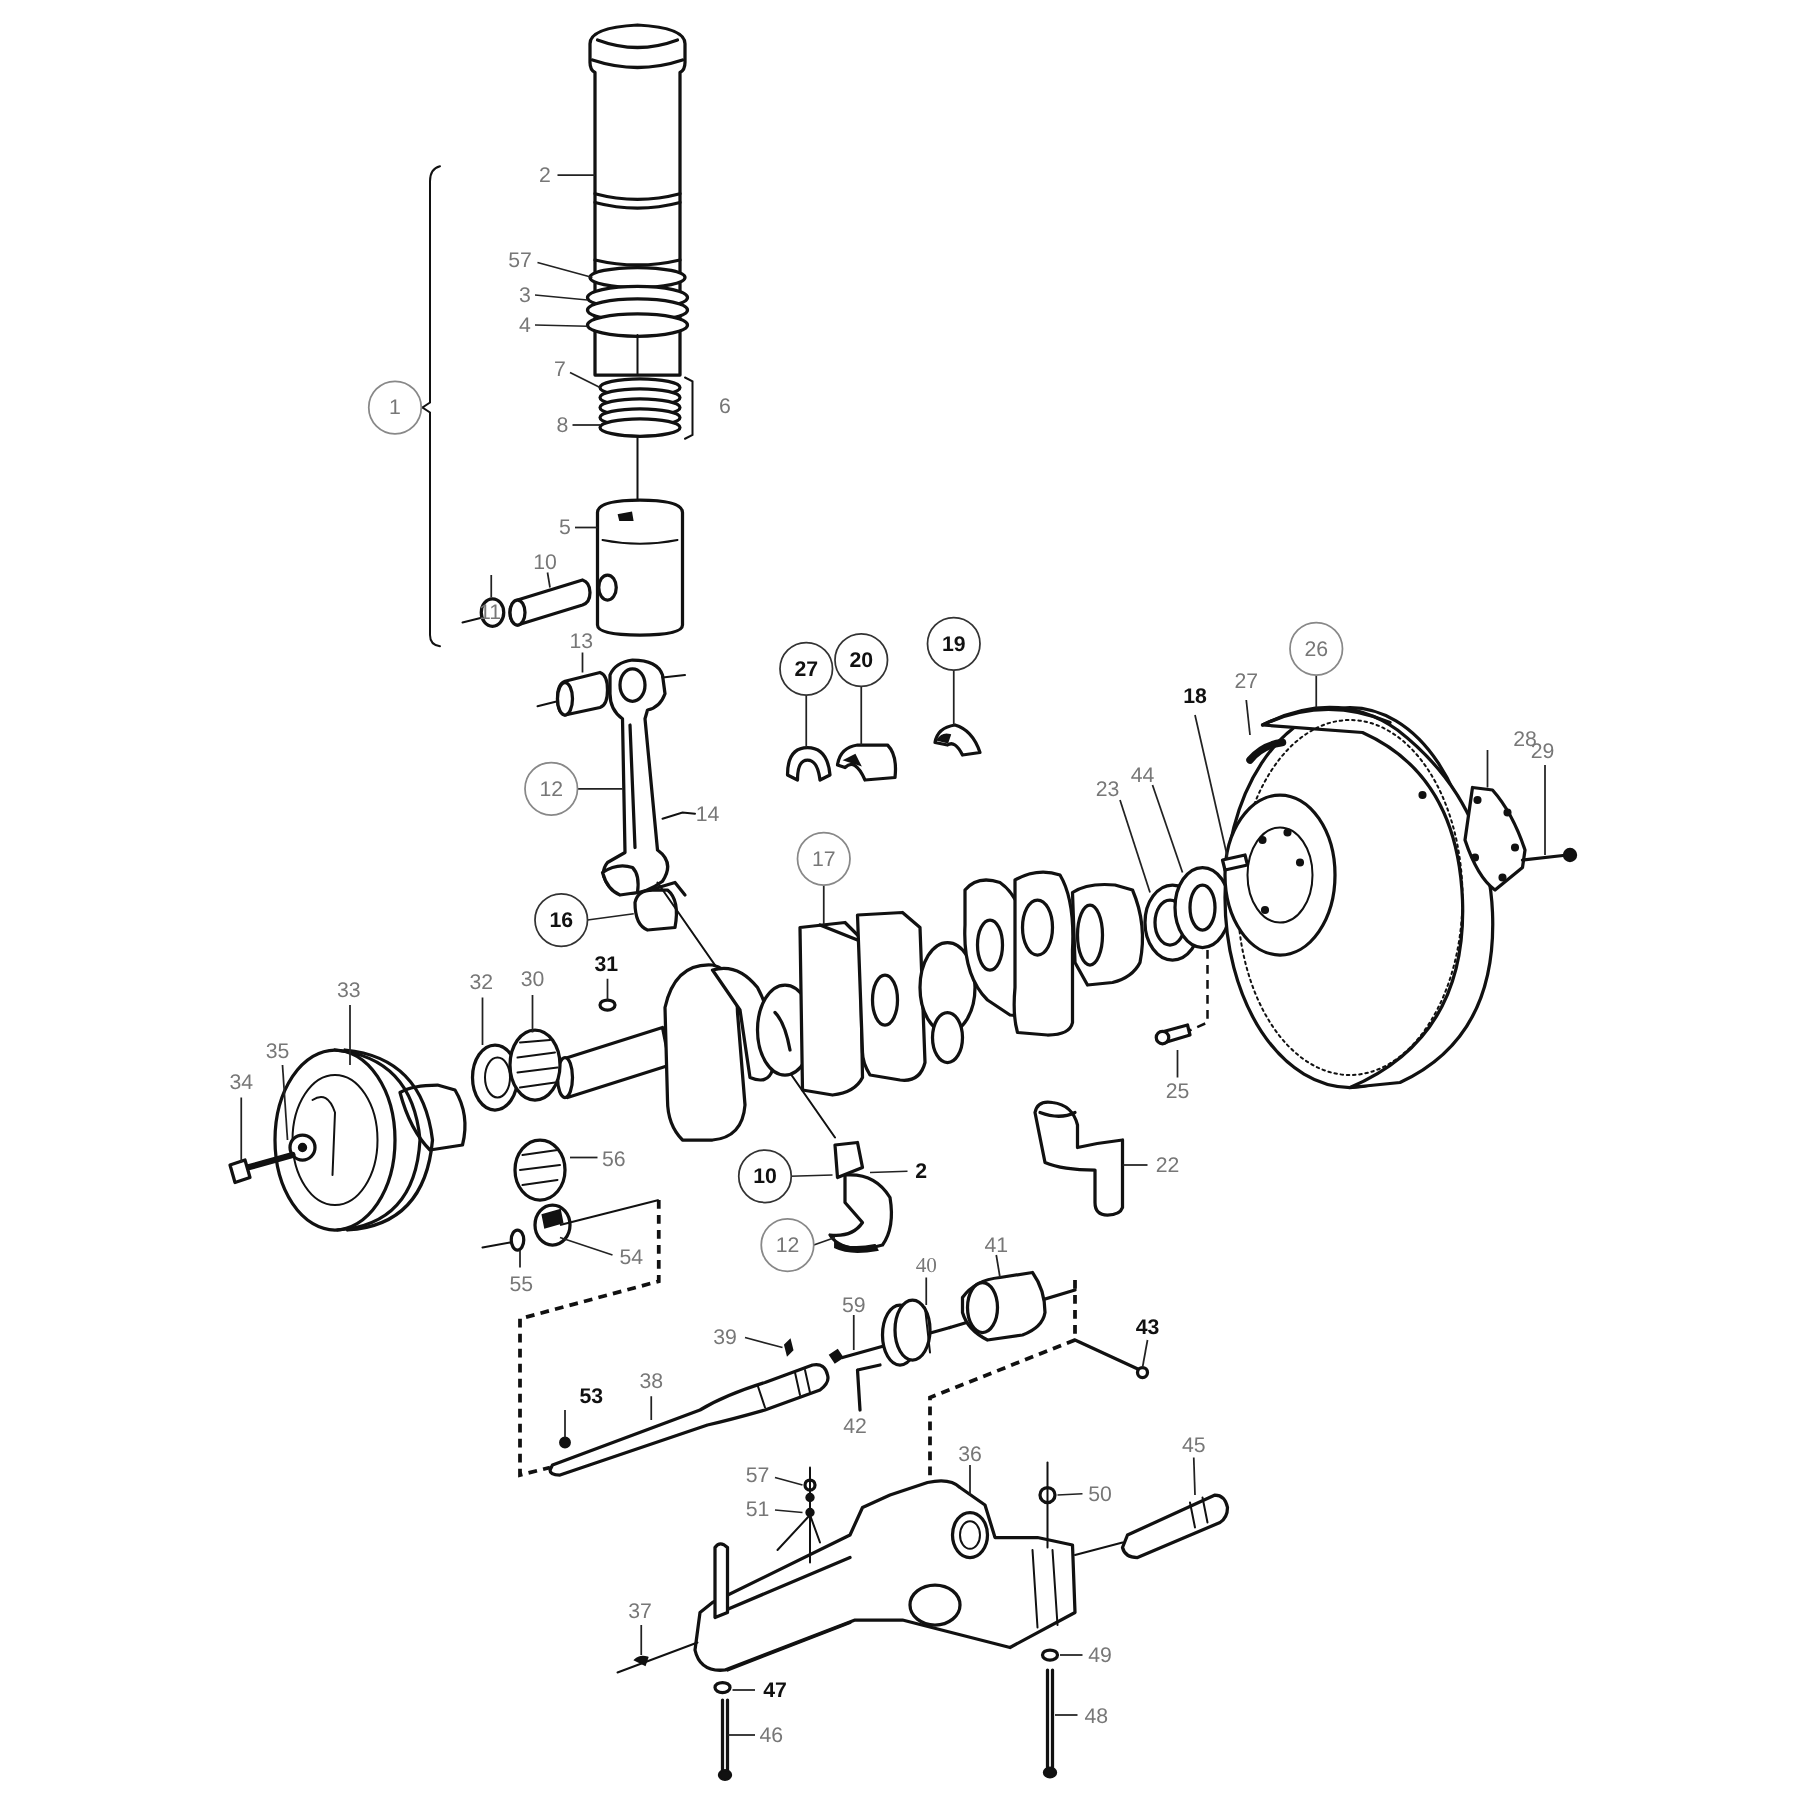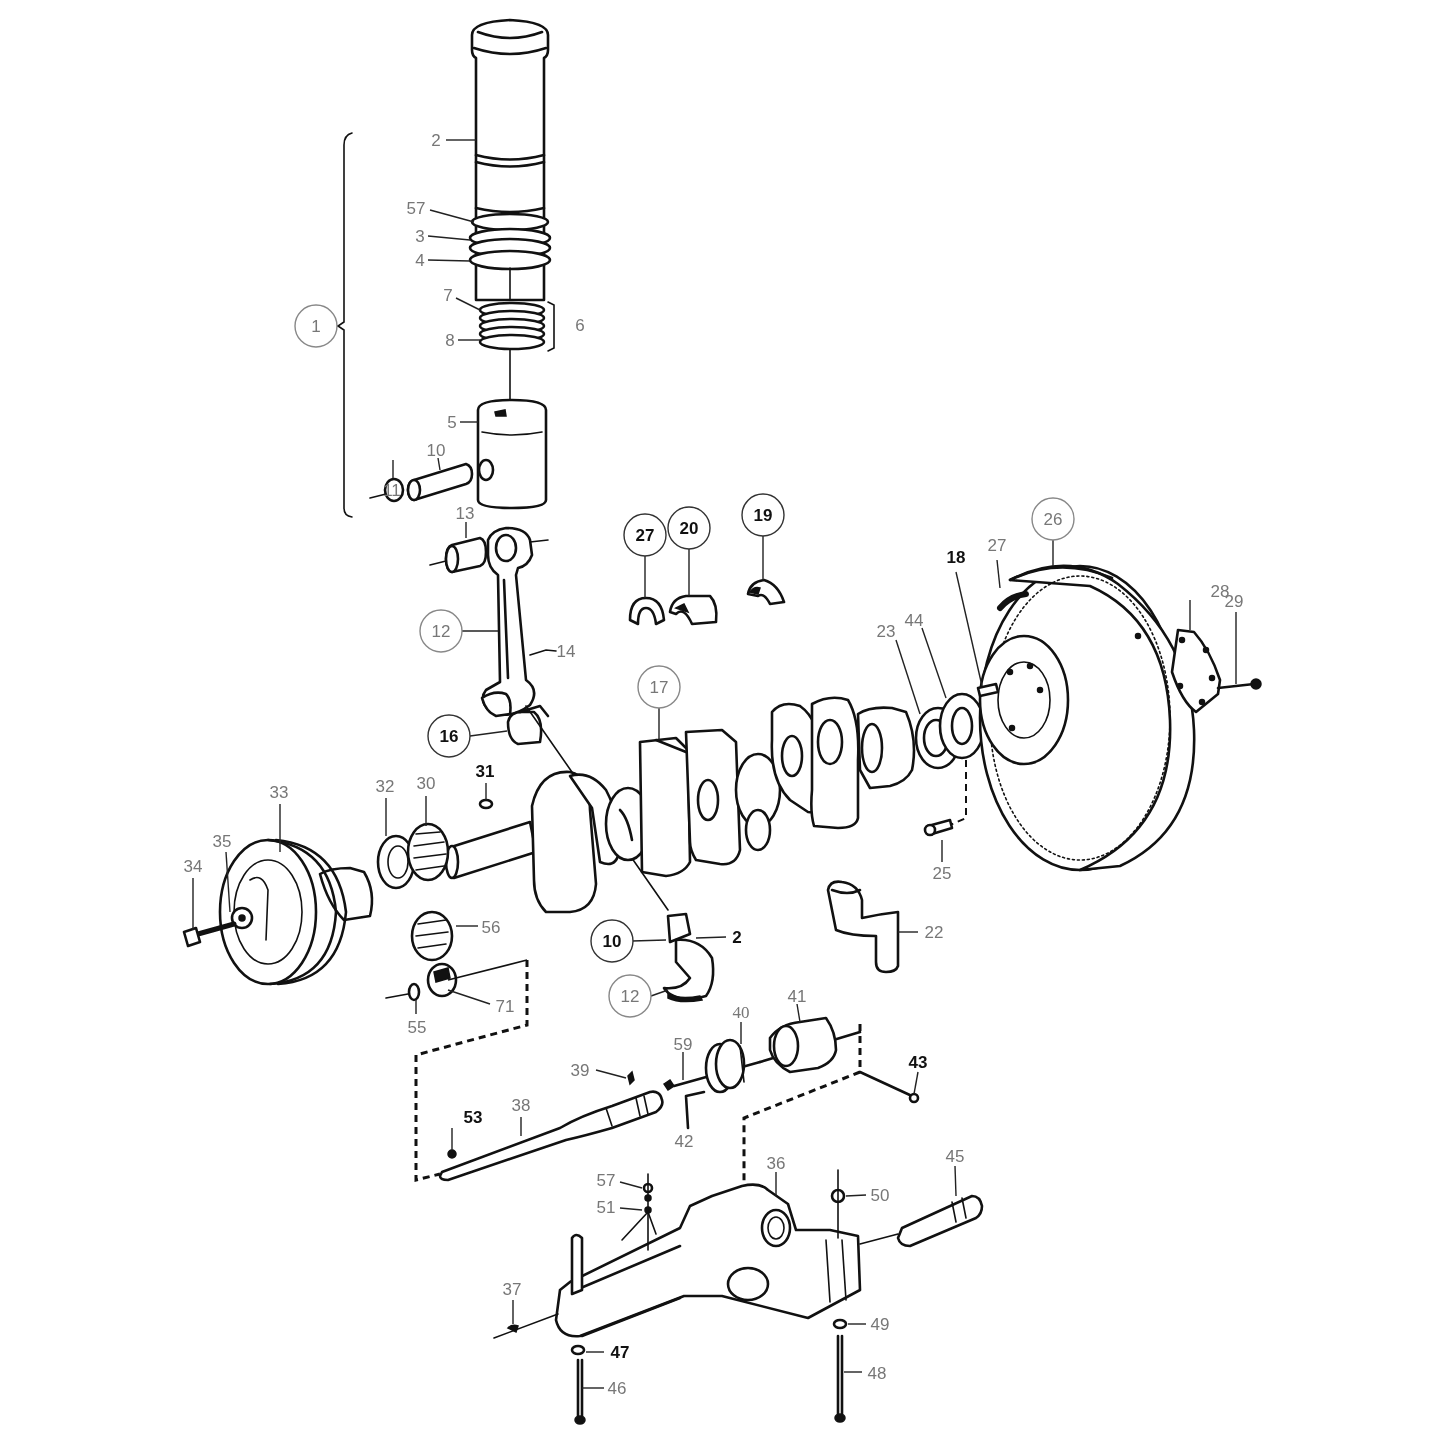--- a/index.html
+++ b/index.html
@@ -353,21 +353,21 @@
       <span class="lbl" style="left: 1234px; top: 601px;">29</span>
       <span class="lbl" style="left: 942px; top: 873px;">25</span>
       <span class="lbl" style="left: 934px; top: 932px;">22</span>
       <span class="lbl" style="left: 279px; top: 792px;">33</span>
       <span class="lbl" style="left: 222px; top: 841px;">35</span>
       <span class="lbl" style="left: 193px; top: 866px;">34</span>
       <span class="lbl" style="left: 385px; top: 786px;">32</span>
       <span class="lbl" style="left: 426px; top: 783px;">30</span>
       <span class="lbl dark" style="left: 485px; top: 771px;">31</span>
       <span class="lbl" style="left: 491px; top: 927px;">56</span>
-      <span class="lbl" style="left: 505px; top: 1006px;">71</span>
+      <span class="lbl" style="left: 505px; top: 1006px;">54</span>
       <span class="lbl" style="left: 417px; top: 1027px;">55</span>
       <span class="lbl dark" style="left: 612px; top: 941px;">10</span>
       <span class="lbl dark" style="left: 737px; top: 937px;">2</span>
       <span class="lbl" style="left: 630px; top: 996px;">12</span>
       <span class="lbl" style="left: 741px; top: 1012px; font-family: Liberation Serif, serif;">40</span>
       <span class="lbl" style="left: 797px; top: 996px;">41</span>
       <span class="lbl" style="left: 683px; top: 1044px;">59</span>
       <span class="lbl" style="left: 580px; top: 1070px;">39</span>
       <span class="lbl dark" style="left: 918px; top: 1062px;">43</span>
       <span class="lbl" style="left: 684px; top: 1141px;">42</span>

